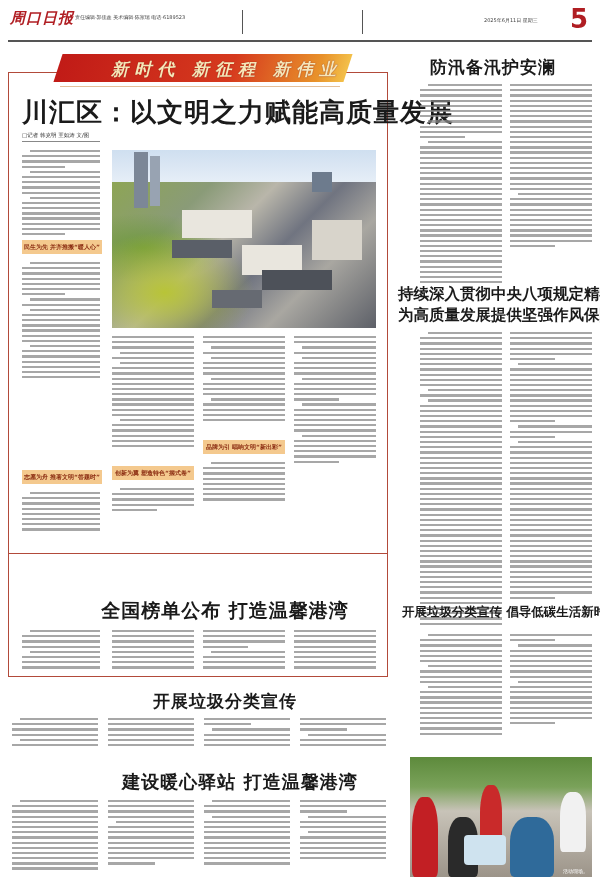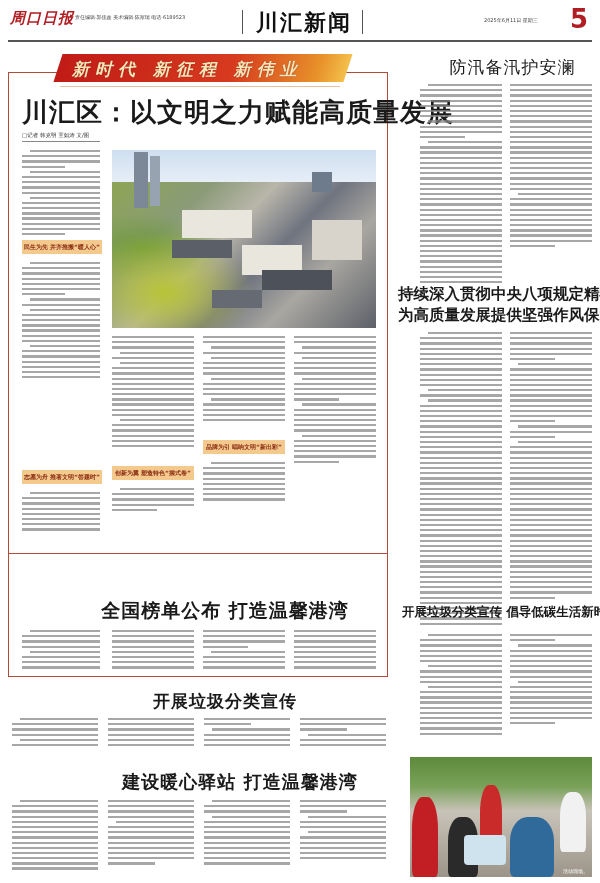--- a/index.html
+++ b/index.html
@@ -13,21 +13,21 @@
   .sep1 { position: absolute; left: 242px; top: 10px; width: 1px; height: 24px; background: #555; }
   .section-title { position: absolute; left: 256px; top: 8px; font-size: 22px; font-weight: bold; letter-spacing: 2px; color: #111; }
   .sep2 { position: absolute; left: 362px; top: 10px; width: 1px; height: 24px; background: #555; }
   .date { position: absolute; left: 484px; top: 17px; font-size: 5px; color: #444; font-family: "DejaVu Sans", sans-serif; }
   .page-num { position: absolute; left: 570px; top: 4px; font-size: 26px; font-weight: bold; color: #b01e23; font-family: "DejaVu Sans", sans-serif; }
   .rule-top { position: absolute; left: 8px; top: 40px; width: 584px; height: 2px; background: #555; }
 
   
   .feature-box { position: absolute; left: 8px; top: 72px; width: 380px; height: 482px; border: 1.5px solid #b24a3a; }
   .banner { position: absolute; left: 58px; top: 54px; width: 290px; height: 28px; background: linear-gradient(90deg, #c11b17 0%, #d63a1e 60%, #e8912a 90%, #f3c04a 100%); transform: skewX(-18deg); }
-  .banner-text { position: absolute; left: 72px; top: 55px; width: 270px; height: 28px; line-height: 28px; text-align: left; color: #f6e7b8; font-weight: bold; font-style: italic; font-size: 17px; letter-spacing: 6px; text-shadow: 0 0 1px #7a0c0a; }
+  .banner-text { position: absolute; left: 72px; top: 55px; width: 270px; height: 28px; line-height: 28px; text-align: right; color: #f6e7b8; font-weight: bold; font-style: italic; font-size: 17px; letter-spacing: 6px; text-shadow: 0 0 1px #7a0c0a; }
   .banner-underline { position: absolute; left: 60px; top: 86px; width: 280px; height: 1px; background: #e5c09a; }
   .main-headline { position: absolute; left: 22px; top: 95px; width: 360px; font-size: 26px; font-weight: bold; color: #1a1a1a; letter-spacing: 1px; white-space: nowrap; }
   .byline { position: absolute; left: 22px; top: 132px; font-size: 5.5px; color: #333; font-family: "DejaVu Sans", sans-serif; width: 78px; border-bottom: 1px solid #888; padding-bottom: 2px; }
   .feature-photo { position: absolute; left: 112px; top: 150px; width: 264px; height: 178px; overflow: hidden;
     background:
       linear-gradient(180deg, #cfdff0 0%, #e6eef7 18%, transparent 18%),
       radial-gradient(ellipse at 20% 80%, #b8c437 0%, transparent 30%),
       radial-gradient(ellipse at 12% 55%, #6f9a3c 0%, transparent 25%),
       linear-gradient(135deg, #8ea84a 0%, #8a9b78 30%, #b9b6aa 45%, #707480 60%, #a9a7a1 75%, #5d6068 100%); }
   .photo-tower { position: absolute; background: #7c8797; }
@@ -35,41 +35,40 @@
   .photo-wall { position: absolute; background: #e9e6de; }
 
   .sub-label { position: absolute; height: 14px; line-height: 14px; background: #f4c98e; color: #8a2b10; font-size: 6px; font-weight: bold; text-align: center; font-family: "DejaVu Sans", sans-serif; }
 
   .col { position: absolute; }
   .line { height: 2.3px; background: #8a8a8a; margin-bottom: 2.9px; opacity: 0.75; }
   .line.indent { margin-left: 8px; }
   .line.short { width: 55%; }
 
   
-  .r-title1 { position: absolute; left: 430px; top: 56px; width: 165px; text-align: center; font-size: 17px; font-weight: normal; color: #1a1a1a; letter-spacing: 1px; }
+  .r-title1 { position: absolute; left: 430px; top: 56px; width: 165px; font-size: 17px; font-weight: bold; color: #1a1a1a; letter-spacing: 1px; }
   .r-title2 { position: absolute; left: 398px; top: 283px; width: 200px; text-align: center; font-size: 15.5px; font-weight: bold; line-height: 21px; color: #1a1a1a; white-space: nowrap; }
   .r-title3 { position: absolute; left: 402px; top: 604px; width: 196px; text-align: center; font-size: 12.5px; font-weight: bold; color: #1a1a1a; white-space: nowrap; }
   .r-photo { position: absolute; left: 410px; top: 757px; width: 182px; height: 120px; overflow: hidden;
     background: linear-gradient(180deg, #5d8a3c 0%, #7aa25a 25%, #c8c3b8 45%, #9c9489 100%); }
   .person { position: absolute; border-radius: 40% 40% 10% 10%; }
   .r-caption { position: absolute; right: 4px; bottom: 3px; font-size: 5px; color: #fff; font-family: "DejaVu Sans", sans-serif; }
 
   
   .h-list { position: absolute; left: 60px; top: 598px; width: 330px; text-align: center; font-size: 19px; font-weight: bold; color: #1a1a1a; white-space: nowrap; letter-spacing: 1px; }
   .h-exam { position: absolute; left: 60px; top: 658px; width: 330px; text-align: center; font-size: 17px; font-weight: bold; color: #1a1a1a; letter-spacing: 1px; }
   .h-warm { position: absolute; left: 80px; top: 748px; width: 320px; text-align: center; font-size: 18px; font-weight: bold; color: #1a1a1a; white-space: nowrap; letter-spacing: 1px; }
 </style>
 </head>
 <body>
 
 <div class="masthead">
   <div class="logo">周口日报</div>
   <div class="editors">责任编辑·郭佳鑫 美术编辑·陈家瑞 电话·6189523</div>
   <div class="sep1"></div>
-  <div class="section-title">川汇新闻</div>
   <div class="sep2"></div>
   <div class="date">2025年6月11日 星期三</div>
   <div class="page-num">5</div>
   <div class="rule-top"></div>
 </div>
 
 <div class="feature-box"></div>
 <div class="banner"></div>
 <div class="banner-text">新时代 新征程 新伟业</div>
 <div class="banner-underline"></div>

